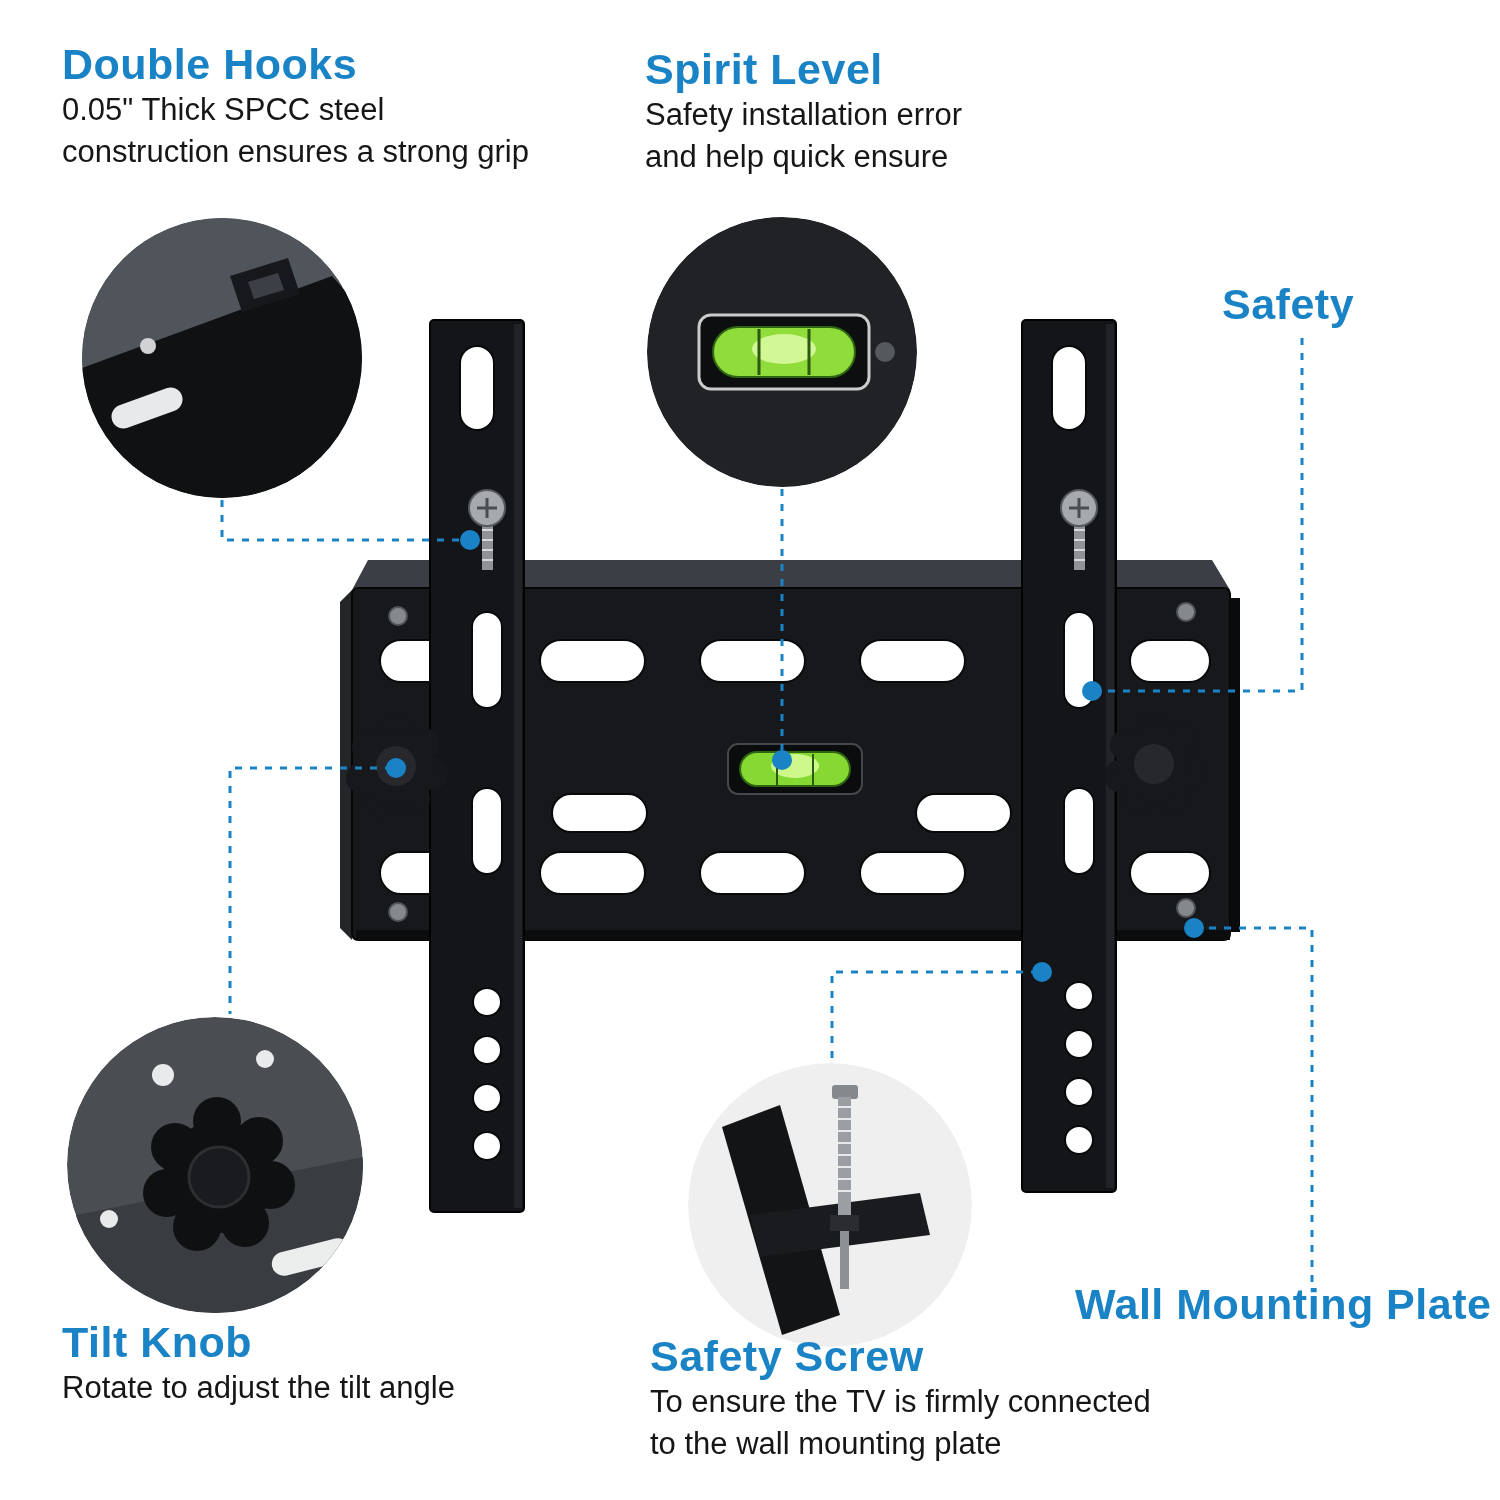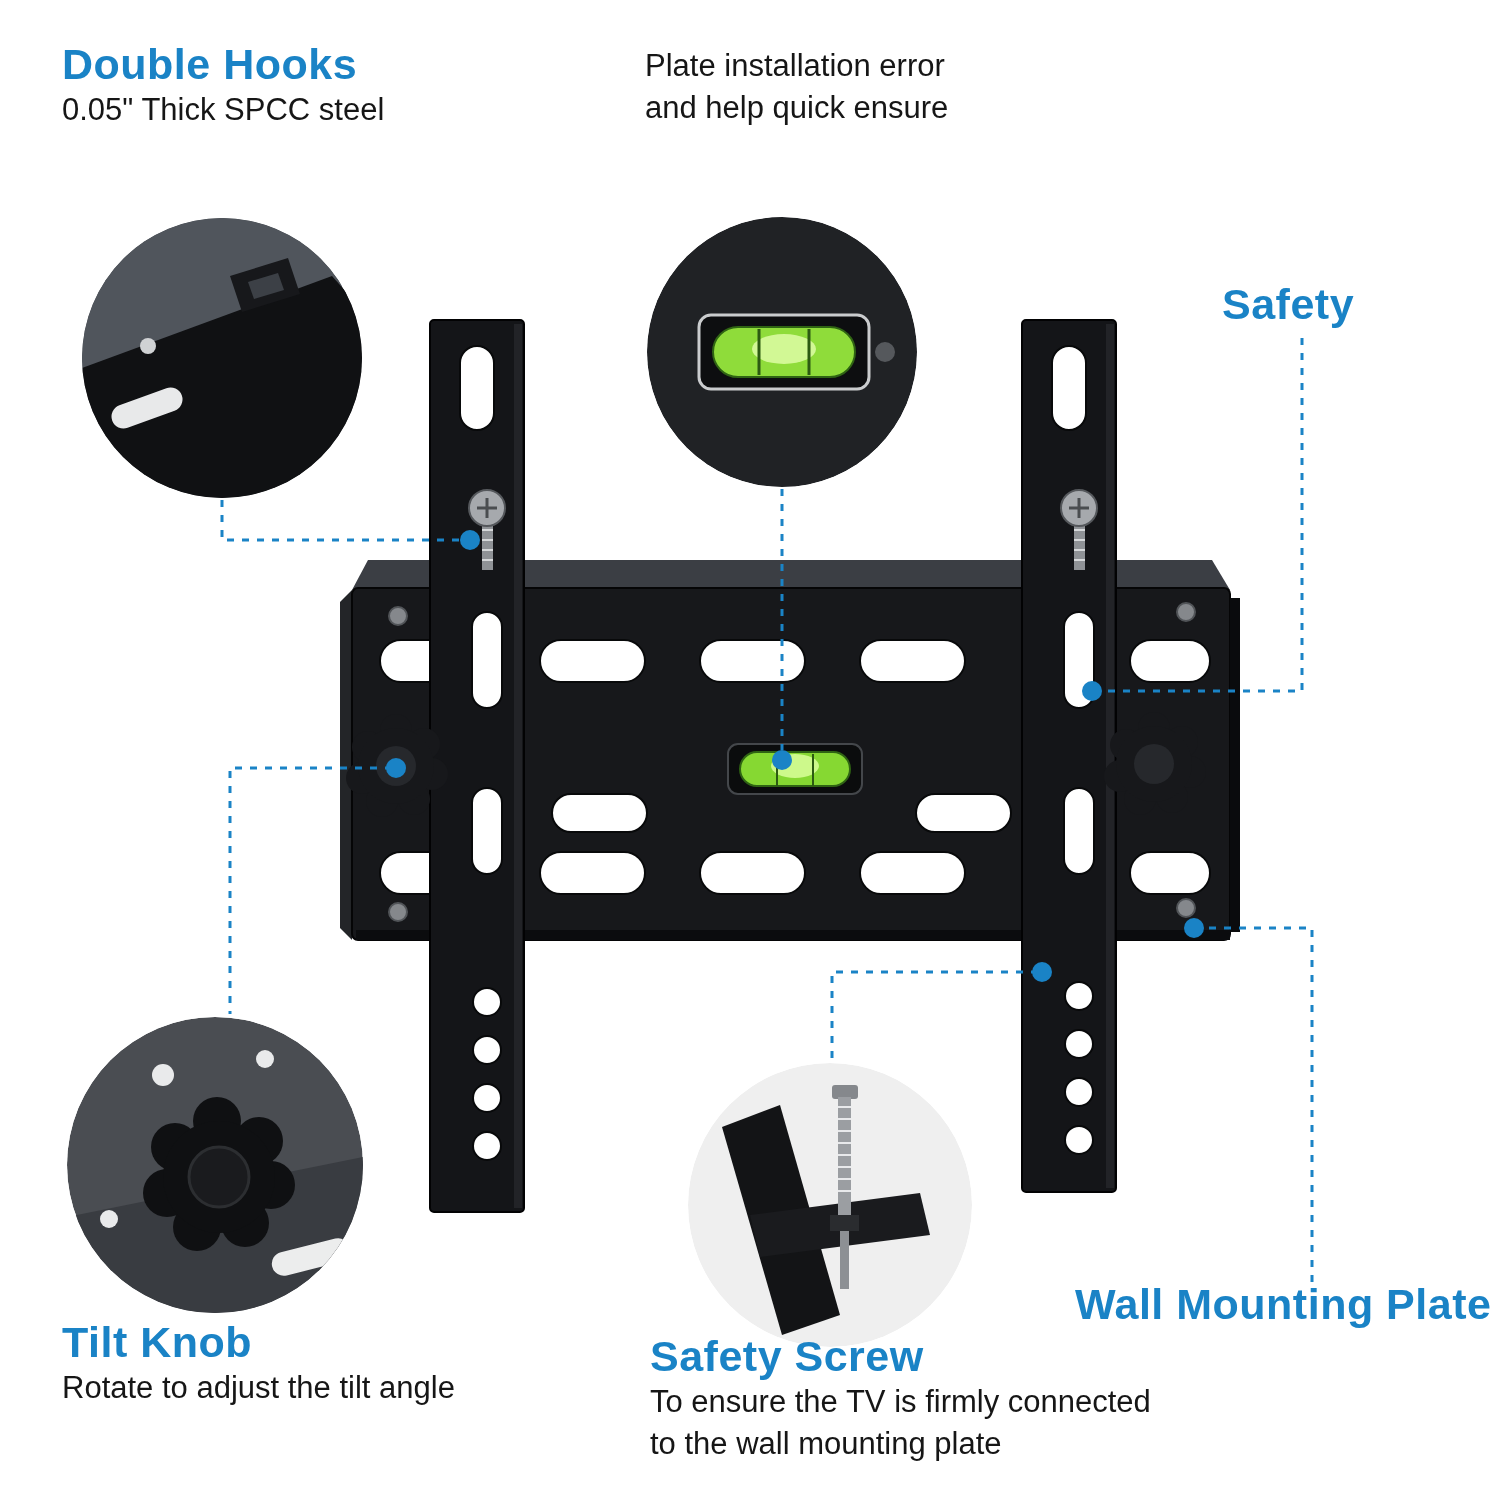--- a/index.html
+++ b/index.html
@@ -219,26 +219,28 @@
       </g>
       <rect x="142" y="152" width="29" height="16" fill="#2a2c2f"></rect>
       <rect x="152" y="168" width="9" height="58" fill="#8d9094"></rect>
     </svg>
   </div>
 
   <div class="callout" style="left:62px;top:40px">
     <div class="h">Double Hooks</div>
     <div class="d">
       <div>0.05" Thick SPCC steel</div>
+      <div>construction ensures a strong grip</div>
     </div>
   </div>
 
   <div class="callout" style="left:645px;top:45px">
-    <div class="d">
-      <div>Plate installation error</div>
+    <div class="h">Spirit Level</div>
+    <div class="d">
+      <div>Safety installation error</div>
       <div>and help quick ensure</div>
     </div>
   </div>
 
   <div class="callout" style="left:1222px;top:280px">
     <div class="h">Safety</div>
   </div>
 
   <div class="callout" style="left:62px;top:1318px">
     <div class="h">Tilt Knob</div>

